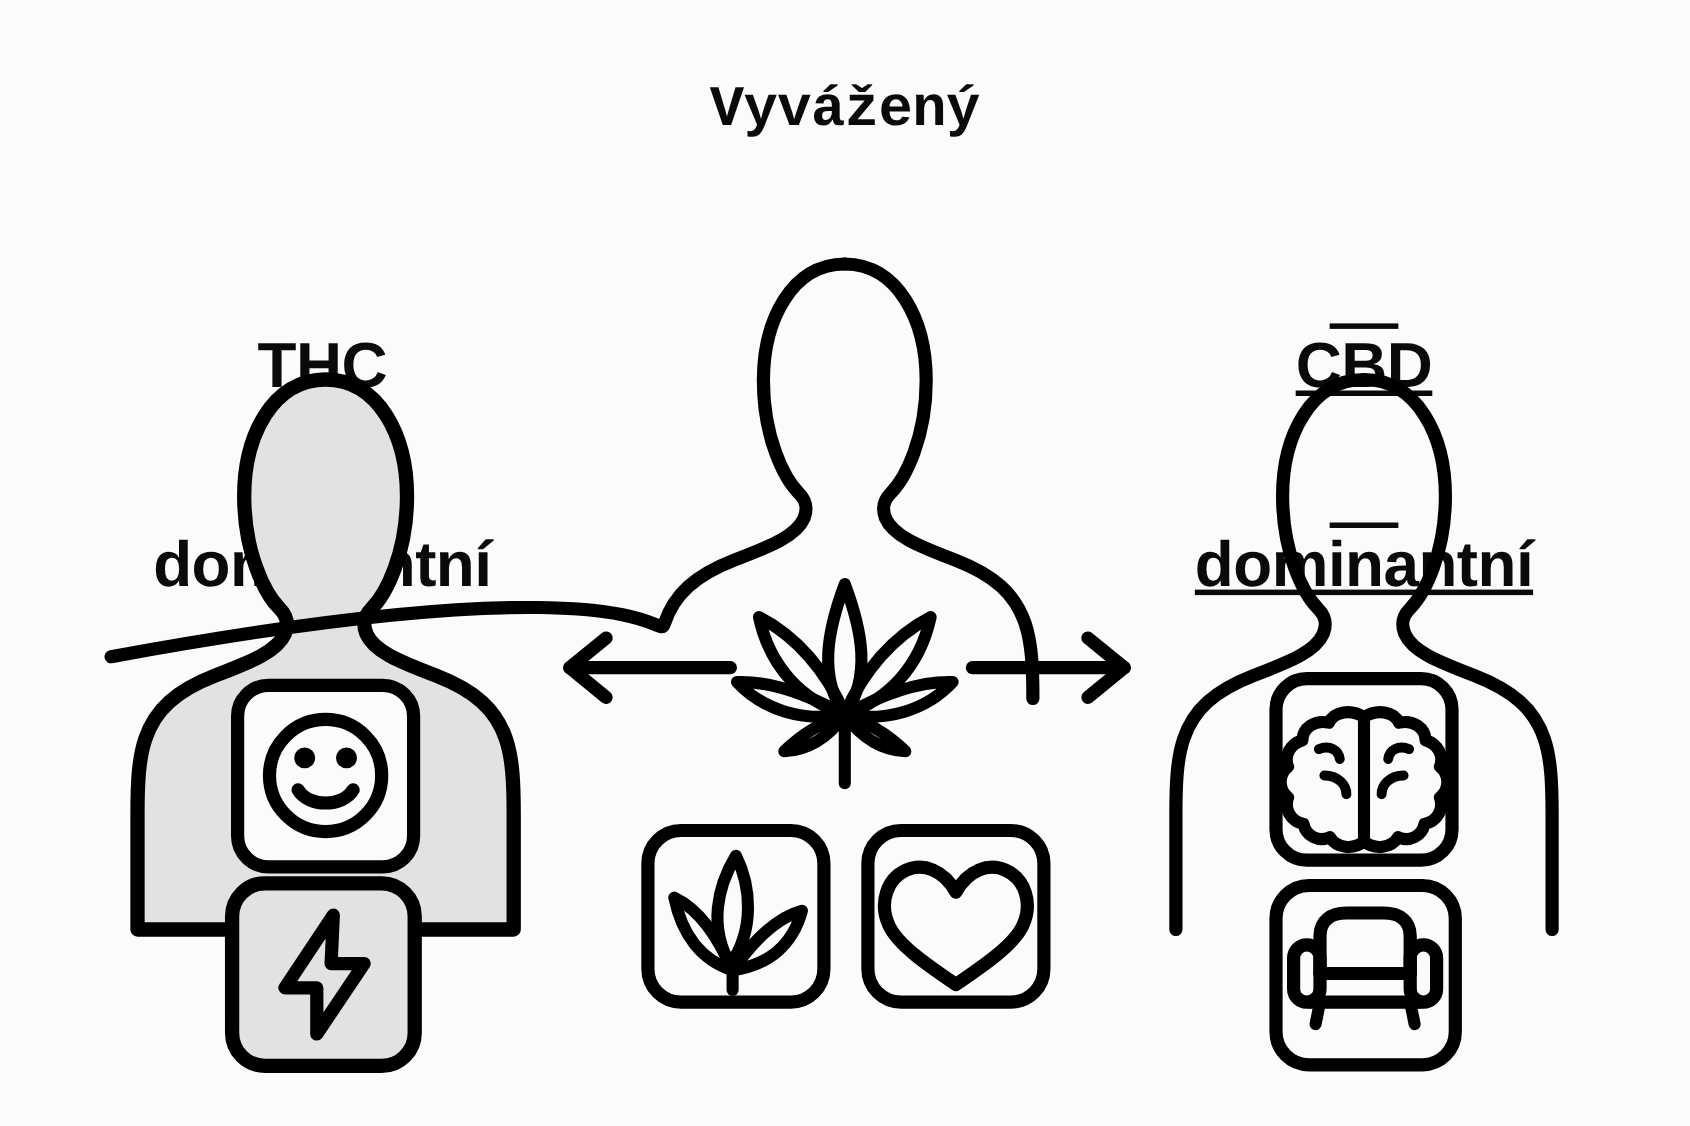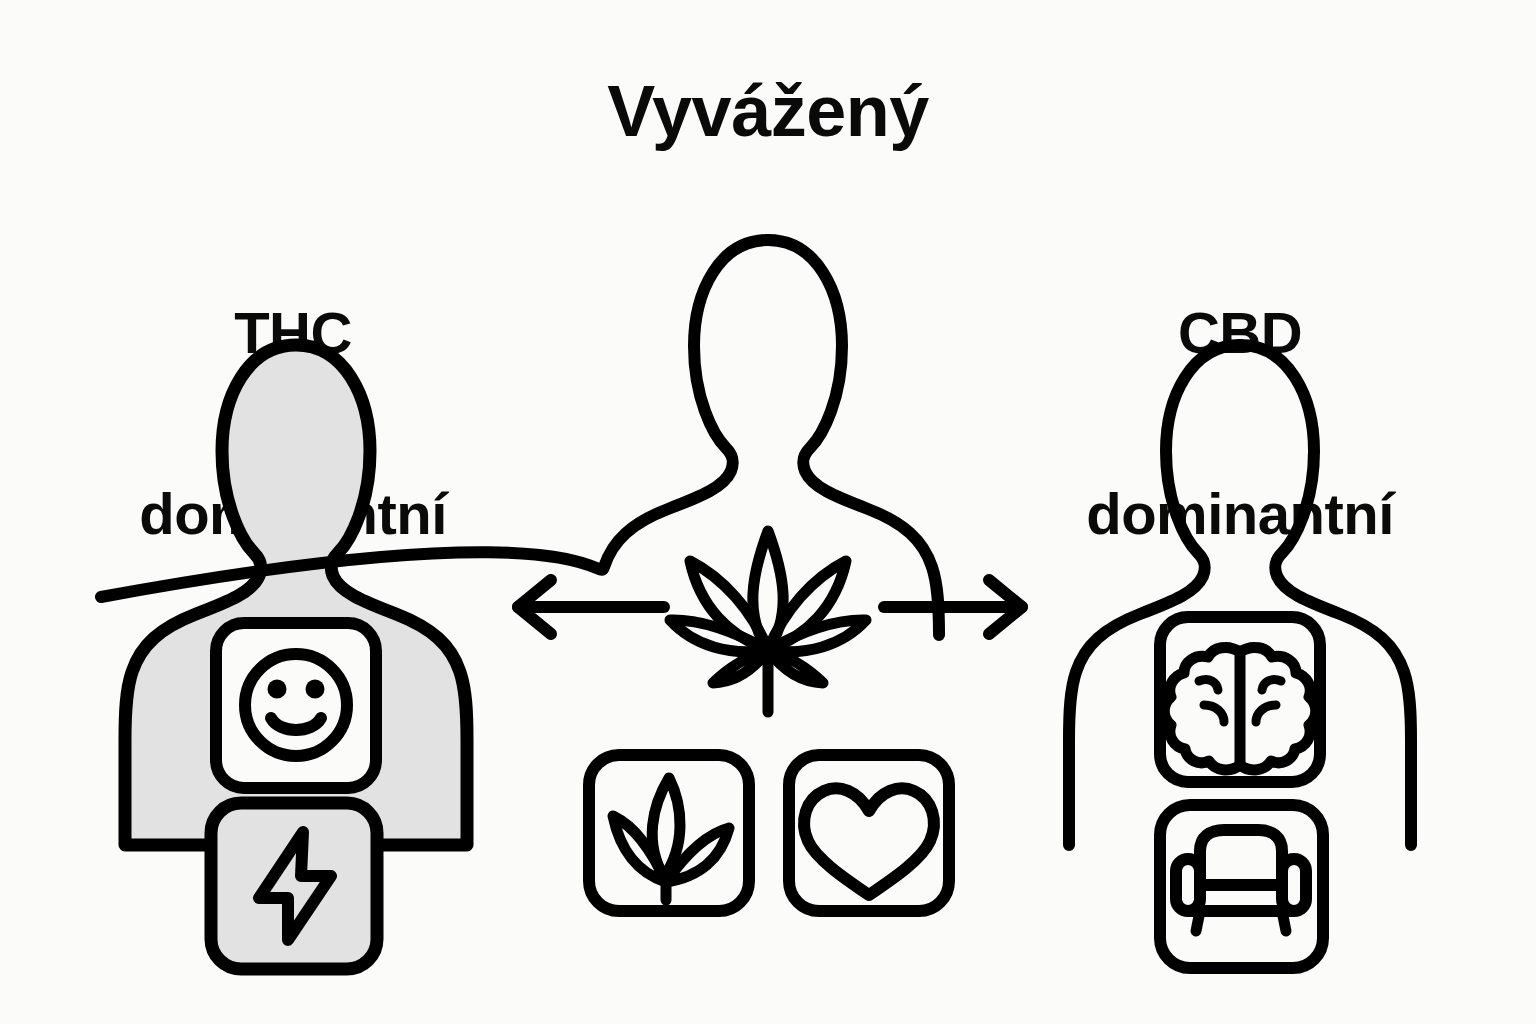--- a/index.html
+++ b/index.html
@@ -24,33 +24,35 @@
     color: #0a0a0a;
     font-weight: bold;
     line-height: 1.04;
     letter-spacing: -0.5px;
     white-space: pre;
   }
   #title-balanced {
     left: 468px;
     top: 74px;
     width: 600px;
-    font-size: 72px;
+    font-size: 52px;
+    font-family: Liberation Mono, monospace;
   }
   #label-thc {
     left: 43px;
     top: 182px;
     width: 500px;
     font-size: 58px;
   }
   #label-cbd {
     left: 990px;
     top: 182px;
     width: 500px;
     font-size: 58px;
+    text-decoration: underline;
   }
   svg.art {
     position: absolute;
     left: 0;
     top: 0;
     width: 1536px;
     height: 1024px;
   }
   .stroke {
     fill: none;

